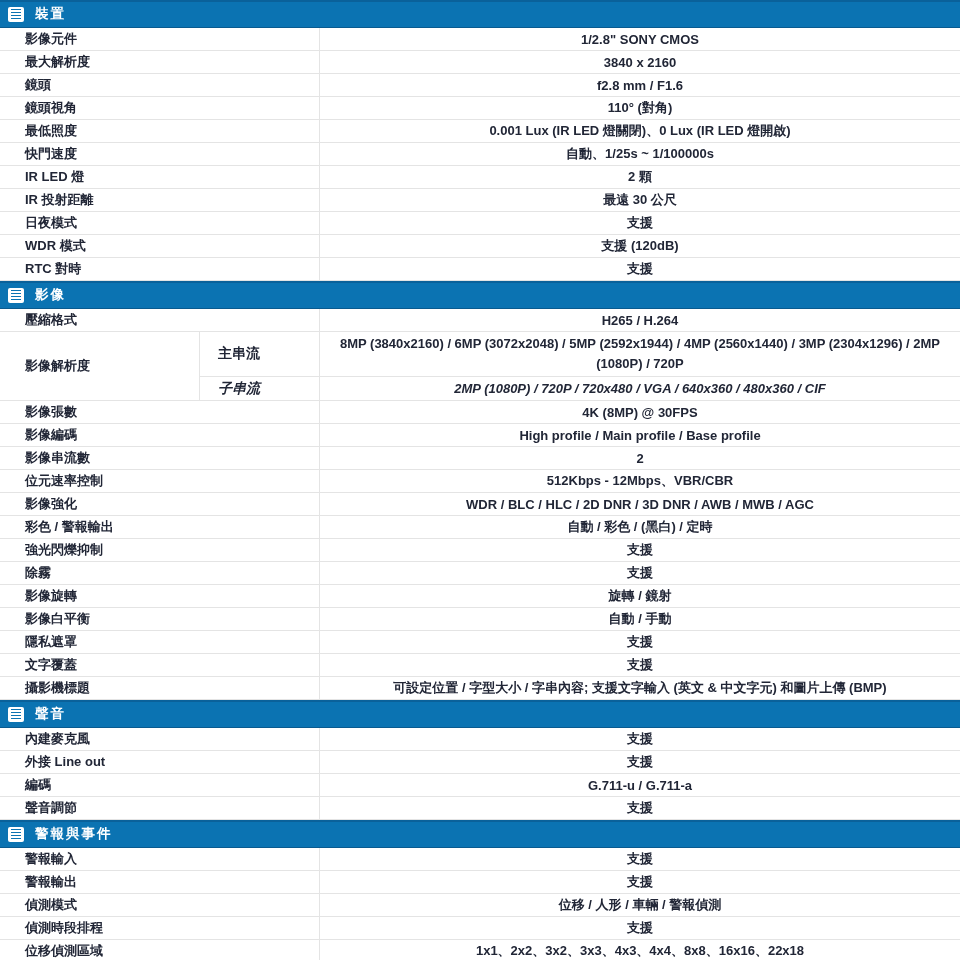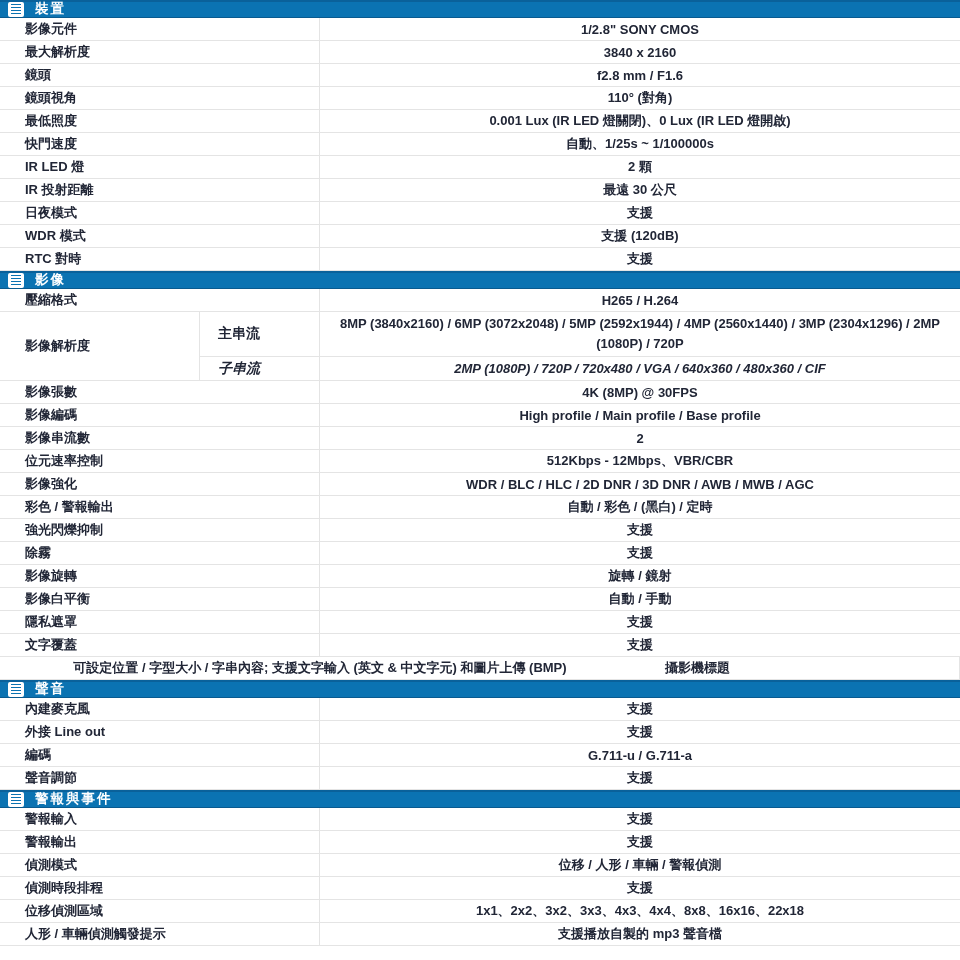--- a/index.html
+++ b/index.html
@@ -4,21 +4,21 @@
 <style>
   html,body{margin:0;padding:0;}
   body{
     width:960px;height:960px;overflow:hidden;background:#ffffff;
     font-family:"Liberation Sans","DejaVu Sans",sans-serif;
     color:#212636;
   }
   #spec-table{width:960px;}
   
   .sec-header{
-    height:18px;background:#0b73b2;display:flex;align-items:center;
+    height:28px;background:#0b73b2;display:flex;align-items:center;
     box-shadow:inset 0 2px 0 #0a619a, inset 0 -1px 0 #095a8f;
     box-sizing:border-box;
   }
   .sec-icon{
     width:16px;height:15px;margin:0 11px 0 8px;background:#fff;border-radius:2px;
     display:flex;align-items:center;justify-content:center;flex:0 0 auto;
   }
   .sec-icon::before{
     content:"";width:10px;height:11px;
     background:repeating-linear-gradient(to bottom,#0b73b2 0 1.5px,#ffffff 1.5px 3px);
@@ -174,22 +174,22 @@
       </div>
       <div class="row">
         <div class="cell label">隱私遮罩</div>
         <div class="cell value">支援</div>
       </div>
       <div class="row">
         <div class="cell label">文字覆蓋</div>
         <div class="cell value">支援</div>
       </div>
       <div class="row">
+        <div class="cell label">攝影機標題</div>
         <div class="cell value">可設定位置 / 字型大小 / 字串內容; 支援文字輸入 (英文 &amp; 中文字元) 和圖片上傳 (BMP)</div>
-        <div class="cell label">攝影機標題</div>
       </div>
     </div>
     <div class="section">
       <div class="sec-header">
         <div class="sec-icon"></div>
         <div class="sec-title">聲音</div>
       </div>
       <div class="row">
         <div class="cell label">內建麥克風</div>
         <div class="cell value">支援</div>

